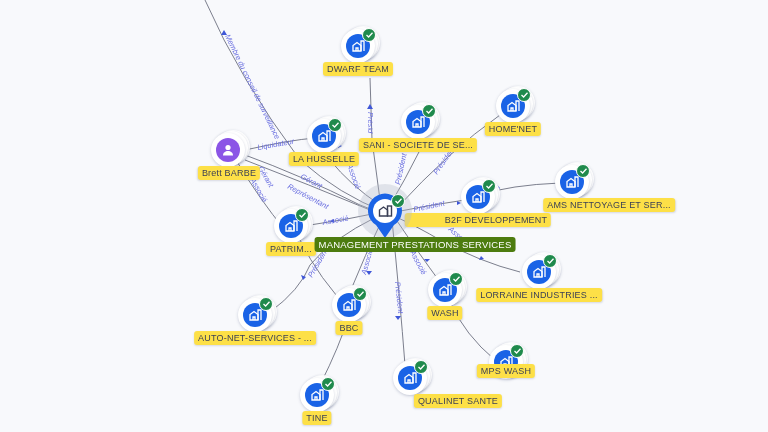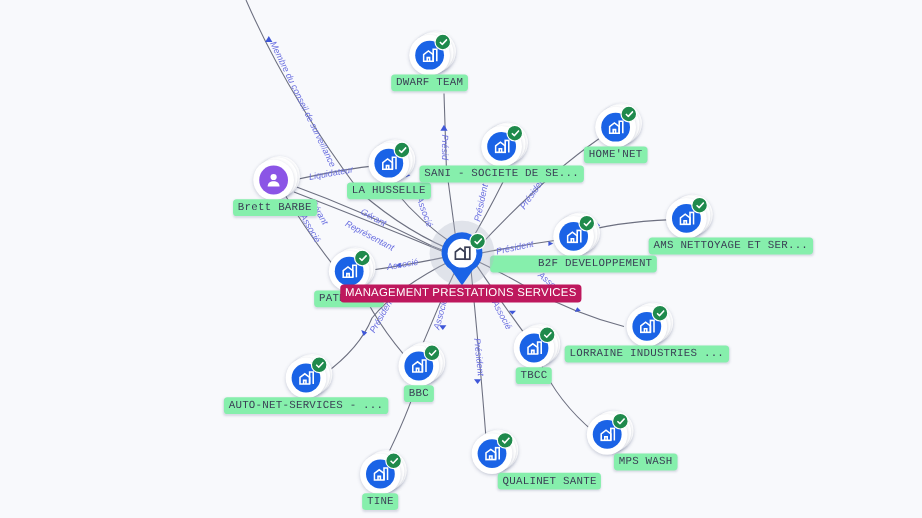--- a/index.html
+++ b/index.html
@@ -23,30 +23,29 @@
     position:absolute; left:5px; top:5px; width:24px; height:24px; border-radius:50%;
     background:#1a63e6; display:flex; align-items:center; justify-content:center;
   }
   .disc.person { background:#8b55e6; }
   .check {
     position:absolute; left:21px; top:-1px; width:12px; height:12px; border-radius:50%;
     background:#1f8a4c; border:1.5px solid #fff; display:flex; align-items:center; justify-content:center;
   }
   .label {
     position:absolute; white-space:nowrap; font-size:9px; color:#3a3f55;
-    background:#86efac; border-radius:3px; padding:2px 4px 2px 4px;
+    background:#fde047; border-radius:3px; padding:2px 4px 2px 4px;
     box-shadow:0 1px 2px rgba(60,70,110,0.18); letter-spacing:0.2px;
     transform:translateX(-50%);
-    font-family:Liberation Mono, monospace;
   }
   .center-pin { position:absolute; }
   .center-label {
     position:absolute; white-space:nowrap; font-size:9.5px; color:#fff;
-    background:#be185d; border-radius:3px; padding:2px 4px;
-    transform:translateX(-50%); letter-spacing:0.2px;
+    background:#4d7c0f; border-radius:3px; padding:2px 4px;
+    transform:translateX(-50%); letter-spacing:0.2px;margin-left:31px;
   }
 </style>
 </head>
 <body>
 
 <svg id="graph" viewBox="0 0 768 432">
 
   <g>
     <path class="edge" d="M205,0 Q240,80 300,160 Q340,195 385,212"></path>
     <path class="edge" d="M370,78 L372,140 L380,200"></path>
@@ -271,41 +270,41 @@
             <path d="M4 11 V8 H6 V11"></path>
           </g>
         </svg>
       </div>
       <div class="check">
         <svg width="7" height="6" viewBox="0 0 7 6">
           <path d="M0.5 3 L2.6 5 L6.5 0.8" stroke="#fff" stroke-width="1.3" fill="none"></path>
         </svg>
       </div>
     </div>
-    <div class="label" style="left: 445px; top: 306px;">TBCC</div>
+    <div class="label" style="left: 445px; top: 306px;">WASH</div>
     <div class="node" style="left: 489px; top: 345px;">
       <div class="halo back2"></div>
       <div class="halo back1"></div>
       <div class="halo"></div>
       <div class="disc">
         <svg width="13" height="12" viewBox="0 0 13 12">
           <g fill="none" stroke="#fff" stroke-width="1.3">
             <path d="M1 11 V5.5 L5 2.5 L9 5.5 V11 Z"></path>
             <path d="M9 11 V1 H12 V11"></path>
             <path d="M4 11 V8 H6 V11"></path>
           </g>
         </svg>
       </div>
       <div class="check">
         <svg width="7" height="6" viewBox="0 0 7 6">
           <path d="M0.5 3 L2.6 5 L6.5 0.8" stroke="#fff" stroke-width="1.3" fill="none"></path>
         </svg>
       </div>
     </div>
-    <div class="label" style="left: 506px; top: 378px; margin-left: 32px;">MPS WASH</div>
+    <div class="label" style="left: 506px; top: 364px;">MPS WASH</div>
     <div class="node" style="left: 393px; top: 361px;">
       <div class="halo back2"></div>
       <div class="halo back1"></div>
       <div class="halo"></div>
       <div class="disc">
         <svg width="13" height="12" viewBox="0 0 13 12">
           <g fill="none" stroke="#fff" stroke-width="1.3">
             <path d="M1 11 V5.5 L5 2.5 L9 5.5 V11 Z"></path>
             <path d="M9 11 V1 H12 V11"></path>
             <path d="M4 11 V8 H6 V11"></path>

